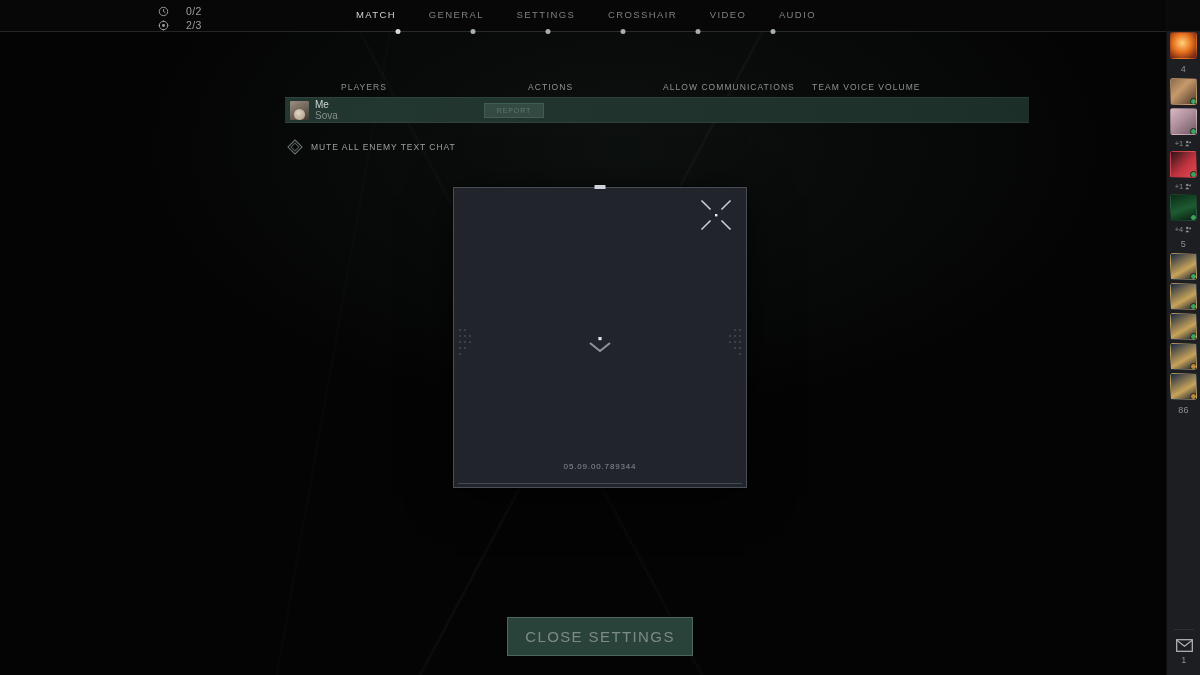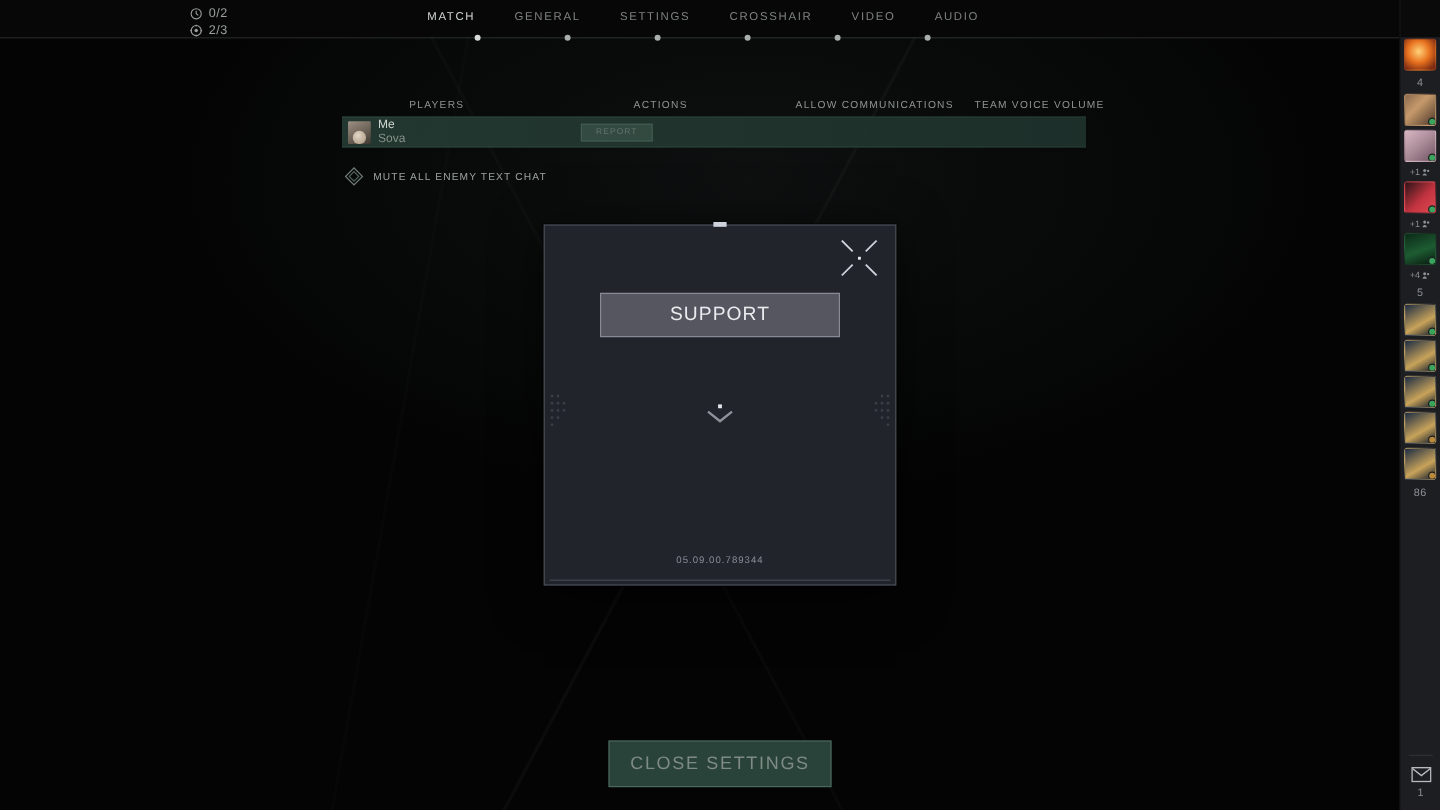--- a/index.html
+++ b/index.html
@@ -29,21 +29,21 @@
     background: #070707;
   }
   .topbar-rule {
     position: absolute; top: 31px; left: 0; width: 1166px; height: 1px;
     background: rgba(150,160,158,.22);
   }
   .status-block {
     position: absolute; left: 158px; top: 5px;
     display: flex; flex-direction: column; gap: 2px;
   }
-  .status-row { display: flex; align-items: center; gap: 5px; }
+  .status-row { display: flex; align-items: center; gap: 17px; }
   .status-row .txt { font-size: 10.5px; color: #9aa09e; letter-spacing: .4px; }
   .mini-icon { width: 11px; height: 11px; display: block; }
 
   .nav { position: absolute; top: 0; left: 356px; width: 460px; height: 31px; }
   .nav-items { display: flex; justify-content: space-between; padding: 9px 0 0 0; }
   .nav-item {
     font-size: 9.5px; letter-spacing: 1.4px; color: #7d8280;
     cursor: pointer; text-align: center; position: relative;
   }
   .nav-item.active { color: #cfd4d2; }
@@ -65,21 +65,21 @@
   
   .colheads {
     position: absolute; top: 82px; left: 285px; width: 620px; height: 12px;
   }
   .colhead {
     position: absolute; font-size: 8.5px; letter-spacing: 1.05px; color: #8d938f;
     white-space: nowrap;
   }
 
   .player-row {
-    position: absolute; top: 97px; left: 285px; width: 620px; height: 26px;
+    position: absolute; top: 97px; left: 285px; width: 744px; height: 26px;
     background: linear-gradient(90deg, rgba(36,58,50,.95), rgba(30,50,44,.92));
     border-top: 1px solid rgba(90,120,108,.22);
     border-bottom: 1px solid rgba(90,120,108,.22);
     display: flex; align-items: center;
   }
   .avatar {
     width: 19px; height: 19px; margin-left: 5px; border-radius: 1px; overflow: hidden;
     background: linear-gradient(150deg,#9c8f84,#6d6257 55%,#3d3630);
     position: relative; flex: none;
   }
@@ -318,21 +318,20 @@
           <rect x="11" y="13" width="2" height="2"></rect>
             <rect x="6" y="13" width="2" height="2"></rect>
             <rect x="1" y="13" width="2" height="2"></rect>
           <rect x="11" y="19" width="2" height="2"></rect>
             <rect x="6" y="19" width="2" height="2"></rect>
           <rect x="11" y="25" width="2" height="2"></rect>
         </g>
       </svg>
     </div>
 
-    <div class="mbtn" style="top:56px">SUPPORT</div>
 
     <div class="mdivider">
       <svg viewBox="0 0 26 20" width="26" height="20">
         <rect x="11.4" y="1" width="3.2" height="3.2" fill="#e3e7ec"></rect>
         <path d="M3 7 L13 15 L23 7" fill="none" stroke="#8e949e" stroke-width="2"></path>
       </svg>
     </div>
 
 
     <div class="mversion">05.09.00.789344</div>

